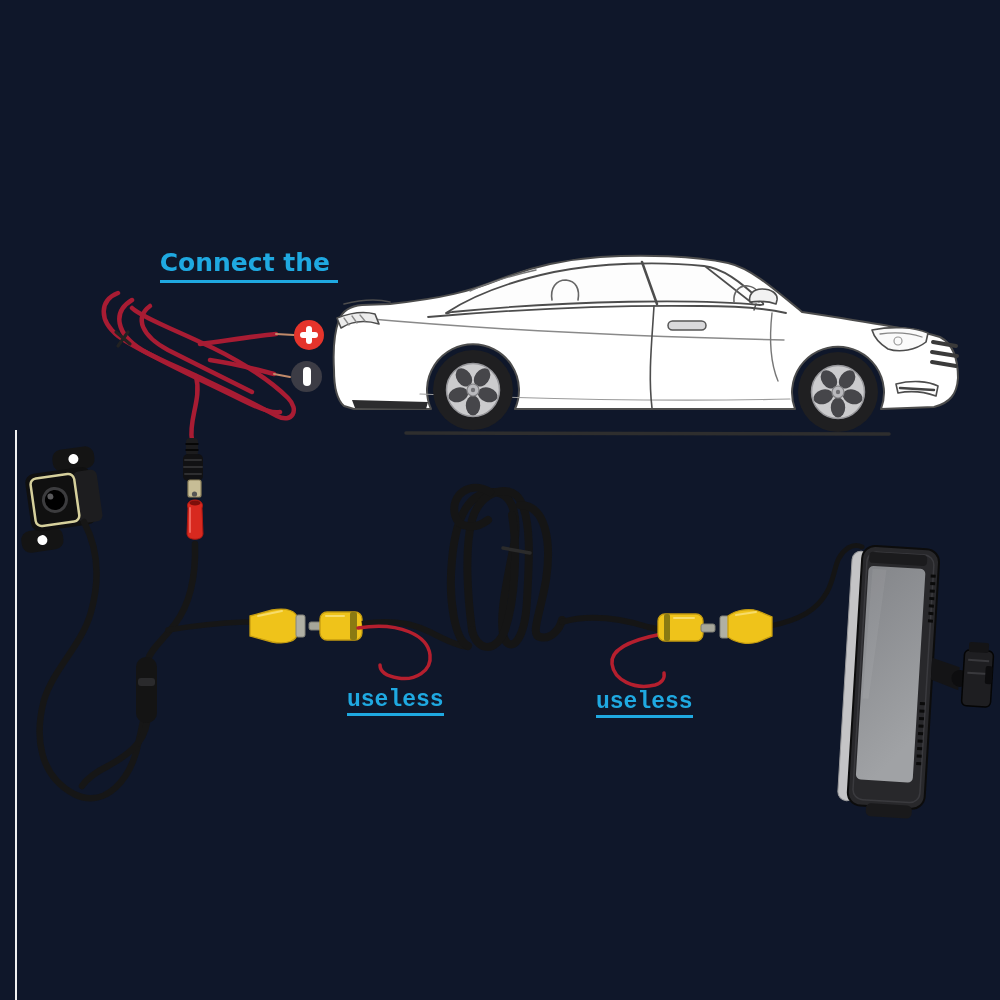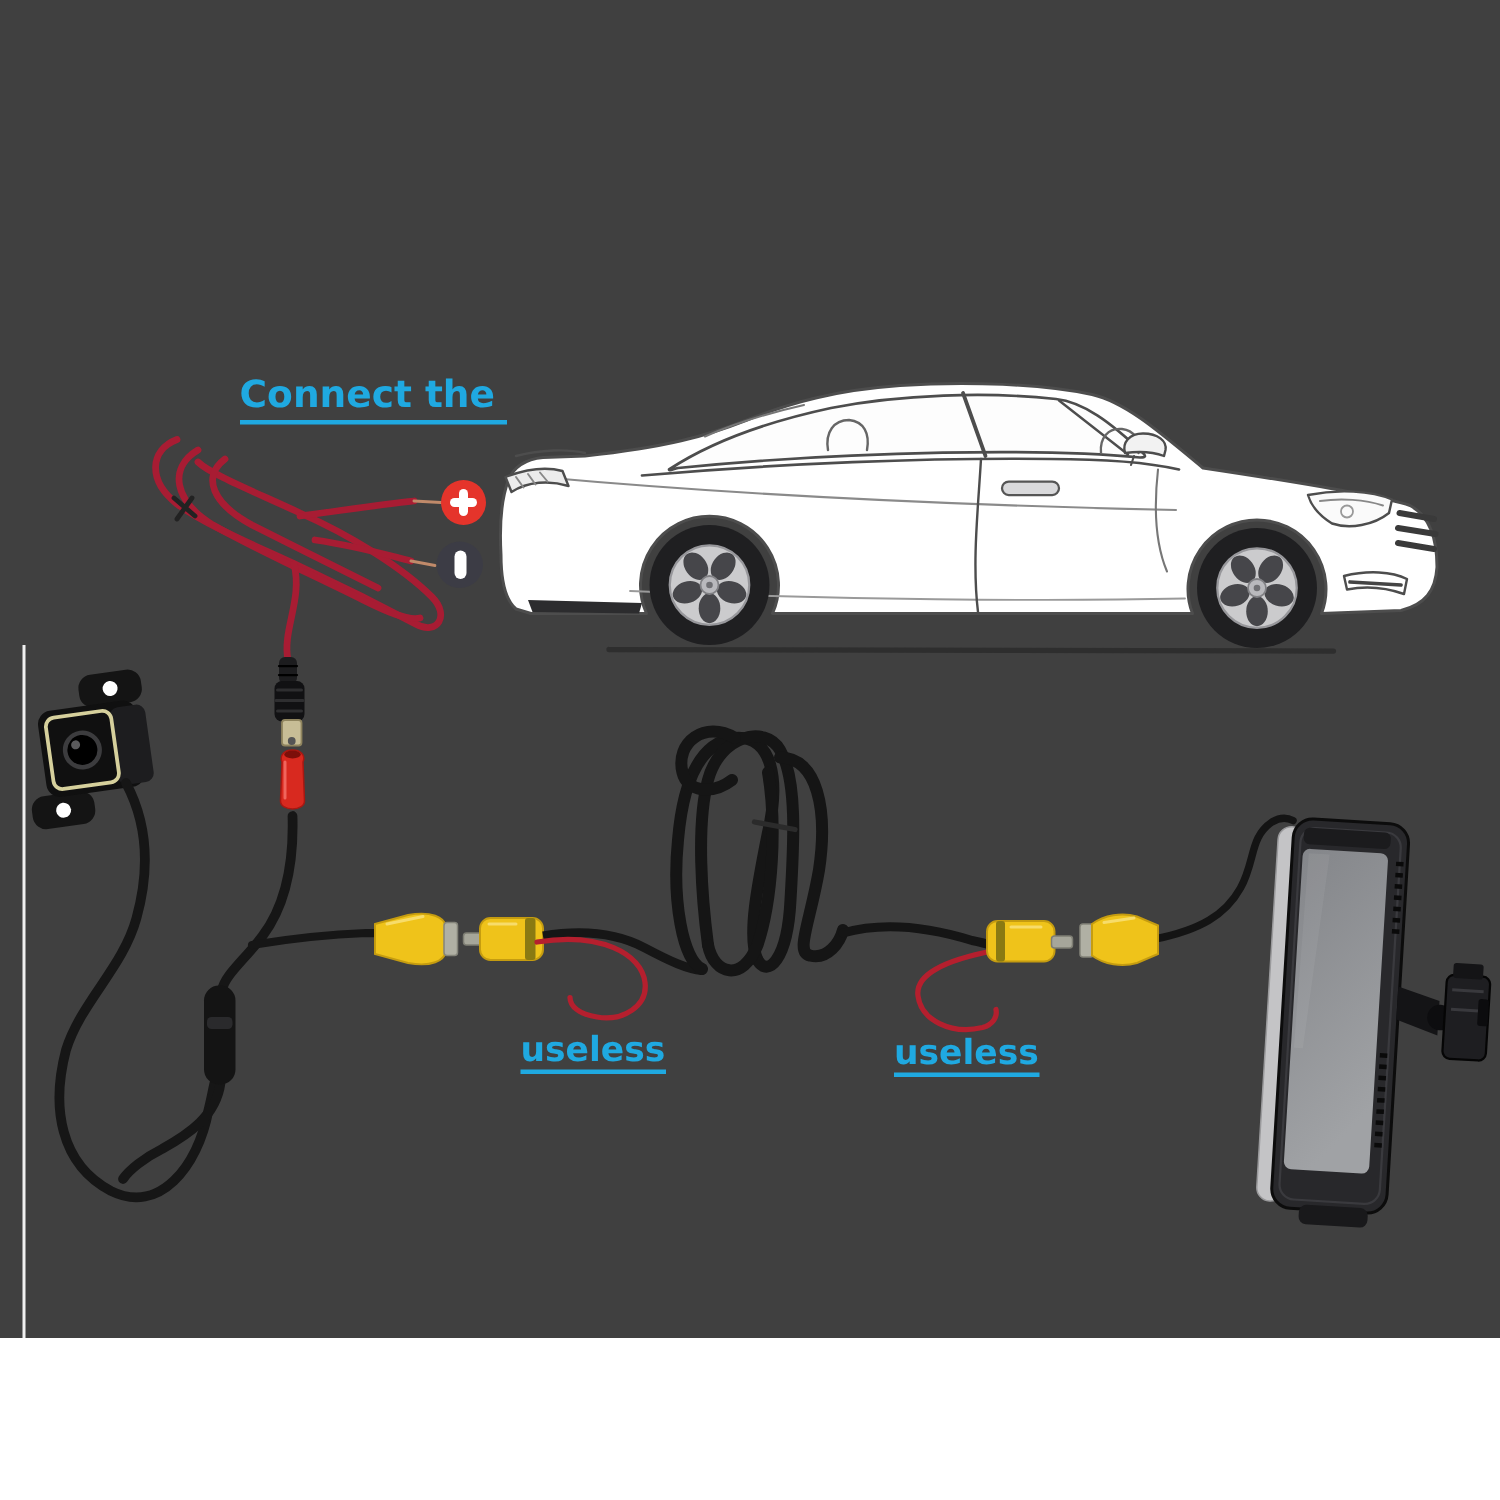--- a/index.html
+++ b/index.html
@@ -1,31 +1,31 @@
 <!DOCTYPE html>
 <html><head>
 <meta charset="utf-8">
 <style>
   html,body{margin:0;padding:0;background:#fff;}
   .stage{
-    position:relative;width:1000px;height:892px;background:#404040;overflow:hidden;
+    position:relative;width:1000px;height:1000px;background:#0f172a;overflow:hidden;
     font-family:"DejaVu Sans","Liberation Sans",sans-serif;
   }
   .edge-line{position:absolute;left:15px;top:430px;width:2px;height:570px;background:#f0f0f0;}
   svg.art{position:absolute;left:0;top:0;}
   
   .connect-label{
     position:absolute;top:246px;right:662px;text-align:right;
     color:#1fa9e1;font-weight:bold;font-size:25px;line-height:33px;white-space:nowrap;
   }
   .connect-label .ln{display:inline-block;border-bottom:3px solid #1fa9e1;padding-bottom:1px;}
   .connect-label .ln1{padding-right:8px;}
   .useless-label{
     position:absolute;color:#1fa9e1;font-weight:bold;font-size:23px;line-height:24px;
-    border-bottom:3px solid #1fa9e1;padding-bottom:1px;white-space:nowrap;
+    border-bottom:3px solid #1fa9e1;padding-bottom:1px;white-space:nowrap;font-family:Liberation Mono, monospace;
   }
   .useless-1{left:347px;top:688px;}
   .useless-2{left:596px;top:690px;}
   
   .badge{position:absolute;border-radius:50%;}
   .badge-plus{left:294px;top:320px;width:30px;height:30px;background:#e5342b;}
   .badge-minus{left:291px;top:361px;width:31px;height:31px;background:#3c3c45;}
   .badge .bar{position:absolute;background:#ffffff;border-radius:4px;}
   .badge-plus .bar-h{left:6px;top:12px;width:18px;height:6px;}
   .badge-plus .bar-v{left:12px;top:6px;width:6px;height:18px;}

